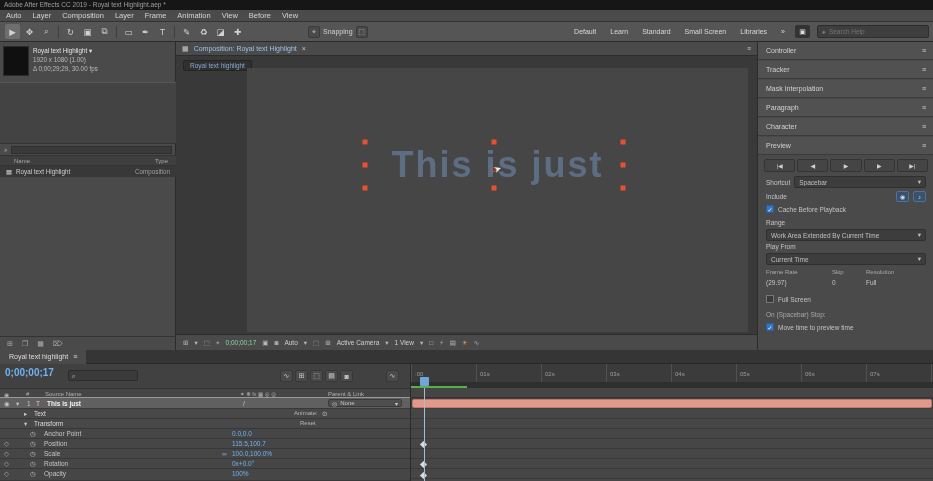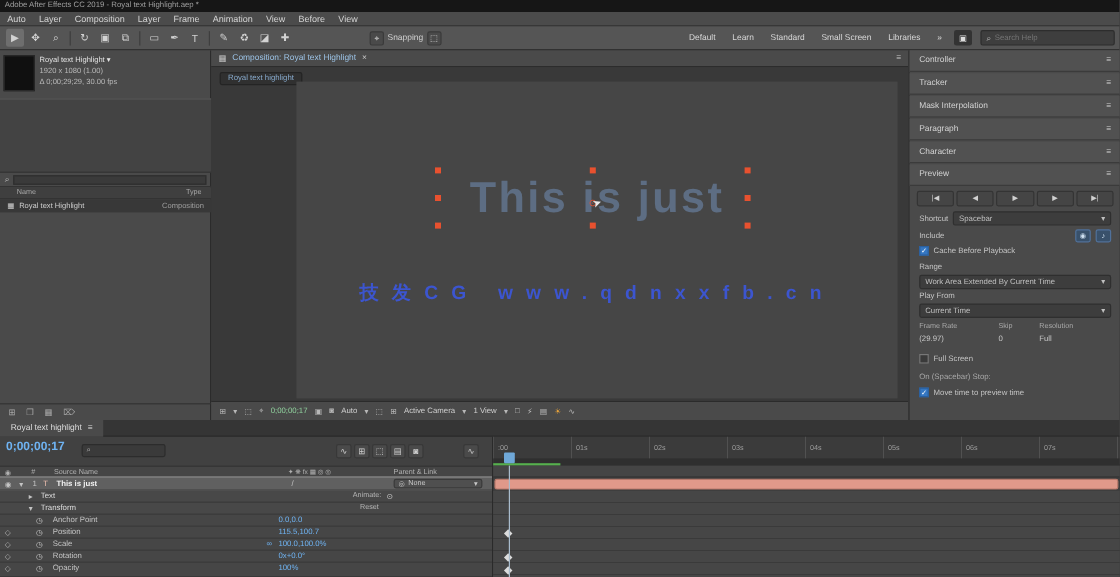--- a/index.html
+++ b/index.html
@@ -189,21 +189,20 @@
       <span class="h" style="left:50%;top:0"></span>
       <span class="h" style="left:100%;top:0"></span>
       <span class="h" style="left:0;top:50%"></span>
       <span class="h" style="left:100%;top:50%"></span>
       <span class="h" style="left:0;top:100%"></span>
       <span class="h" style="left:50%;top:100%"></span>
       <span class="h" style="left:100%;top:100%"></span>
       <span class="anchorpt">⊙</span>
     </div>
     <span class="cursor">➤</span>
-    <div class="watermark">技发CG www.qdnxxfb.cn</div>
   </div>
   <div class="cbottom">
     <span>⊞</span>
     <span>▾</span>
     <span>⬚</span>
     <span>⌖</span>
     <span class="tc">0;00;00;17</span>
     <span>▣</span>
     <span>◙</span>
     <span class="ddt">Auto</span>

